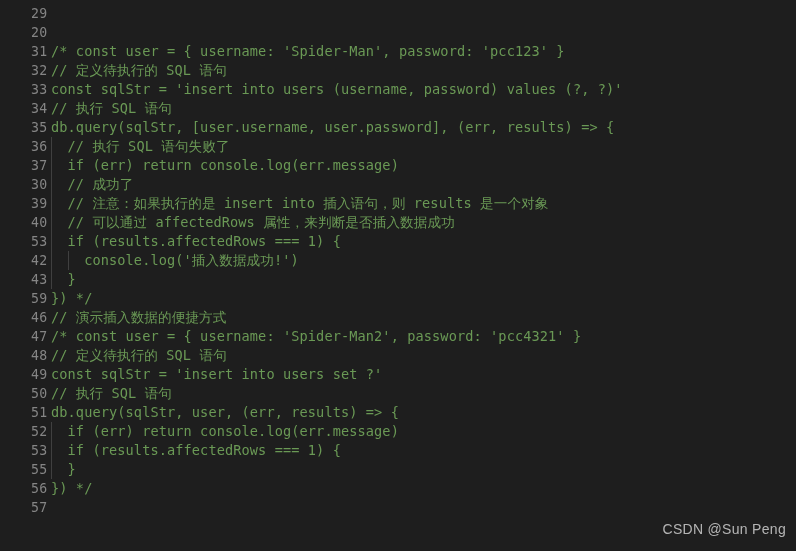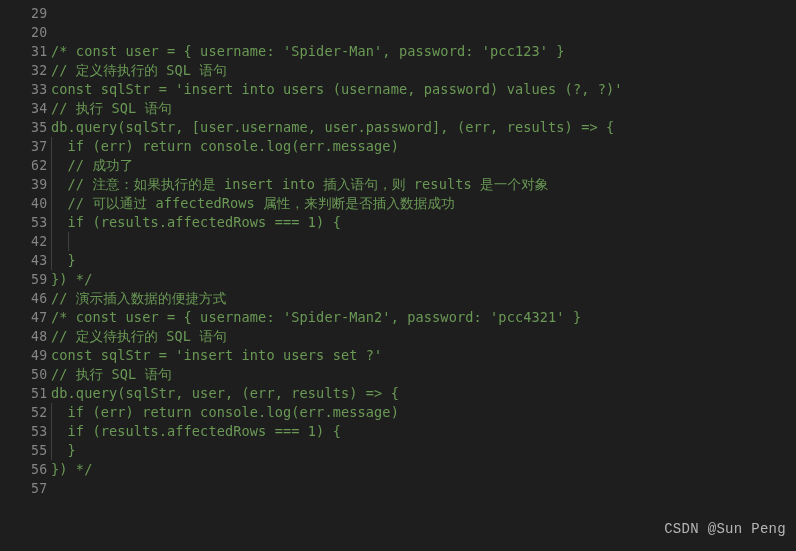--- a/index.html
+++ b/index.html
@@ -64,45 +64,46 @@
     background: #404040;
   }
   .guide.g1 { left: 51px; }
   .guide.g2 { left: 68px; }
 
   .watermark {
     position: absolute;
     right: 10px;
     bottom: 14px;
     color: #cfcfcf;
-    font-family: Liberation Mono, monospace;
+    font-family: Liberation Sans, sans-serif;
     font-size: 14px;
     letter-spacing: 0.3px;
     opacity: 0.85;
     user-select: none;
   }
 </style>
 </head>
 <body>
 
 <div id="editor">
   <div id="code-lines">
       <div class="code-line"><div class="gutter">29</div><div class="content"></div></div>
       <div class="code-line"><div class="gutter">20</div></div>
       <div class="code-line"><div class="gutter">31</div><div class="content">/* const user = { username: 'Spider-Man', password: 'pcc123' }</div></div>
       <div class="code-line"><div class="gutter">32</div><div class="content">// 定义待执行的 SQL 语句</div></div>
       <div class="code-line"><div class="gutter">33</div><div class="content">const sqlStr = 'insert into users (username, password) values (?, ?)'</div></div>
       <div class="code-line"><div class="gutter">34</div><div class="content">// 执行 SQL 语句</div></div>
       <div class="code-line"><div class="gutter">35</div><div class="content">db.query(sqlStr, [user.username, user.password], (err, results) =&gt; {</div></div>
+      <div class="code-line"><div class="guide g1"></div><div class="gutter">36</div><div class="content">  // 执行 SQL 语句失败了</div></div>
       <div class="code-line"><div class="guide g1"></div><div class="gutter">37</div><div class="content">  if (err) return console.log(err.message)</div></div>
-      <div class="code-line"><div class="guide g1"></div><div class="gutter">62</div><div class="content">  // 成功了</div></div>
+      <div class="code-line"><div class="guide g1"></div><div class="gutter">30</div><div class="content">  // 成功了</div></div>
       <div class="code-line"><div class="guide g1"></div><div class="gutter">39</div><div class="content">  // 注意：如果执行的是 insert into 插入语句，则 results 是一个对象</div></div>
       <div class="code-line"><div class="guide g1"></div><div class="gutter">40</div><div class="content">  // 可以通过 affectedRows 属性，来判断是否插入数据成功</div></div>
       <div class="code-line"><div class="guide g1"></div><div class="gutter">53</div><div class="content">  if (results.affectedRows === 1) {</div></div>
-      <div class="code-line"><div class="guide g1"></div><div class="guide g2"></div><div class="gutter">42</div></div>
+      <div class="code-line"><div class="guide g1"></div><div class="guide g2"></div><div class="gutter">42</div><div class="content">    console.log('插入数据成功!')</div></div>
       <div class="code-line"><div class="guide g1"></div><div class="gutter">43</div><div class="content">  }</div></div>
       <div class="code-line"><div class="gutter">59</div><div class="content">}) */</div></div>
       <div class="code-line"><div class="gutter">46</div><div class="content">// 演示插入数据的便捷方式</div></div>
       <div class="code-line"><div class="gutter">47</div><div class="content">/* const user = { username: 'Spider-Man2', password: 'pcc4321' }</div></div>
       <div class="code-line"><div class="gutter">48</div><div class="content">// 定义待执行的 SQL 语句</div></div>
       <div class="code-line"><div class="gutter">49</div><div class="content">const sqlStr = 'insert into users set ?'</div></div>
       <div class="code-line"><div class="gutter">50</div><div class="content">// 执行 SQL 语句</div></div>
       <div class="code-line"><div class="gutter">51</div><div class="content">db.query(sqlStr, user, (err, results) =&gt; {</div></div>
       <div class="code-line"><div class="guide g1"></div><div class="gutter">52</div><div class="content">  if (err) return console.log(err.message)</div></div>
       <div class="code-line"><div class="guide g1"></div><div class="gutter">53</div><div class="content">  if (results.affectedRows === 1) {</div></div>

